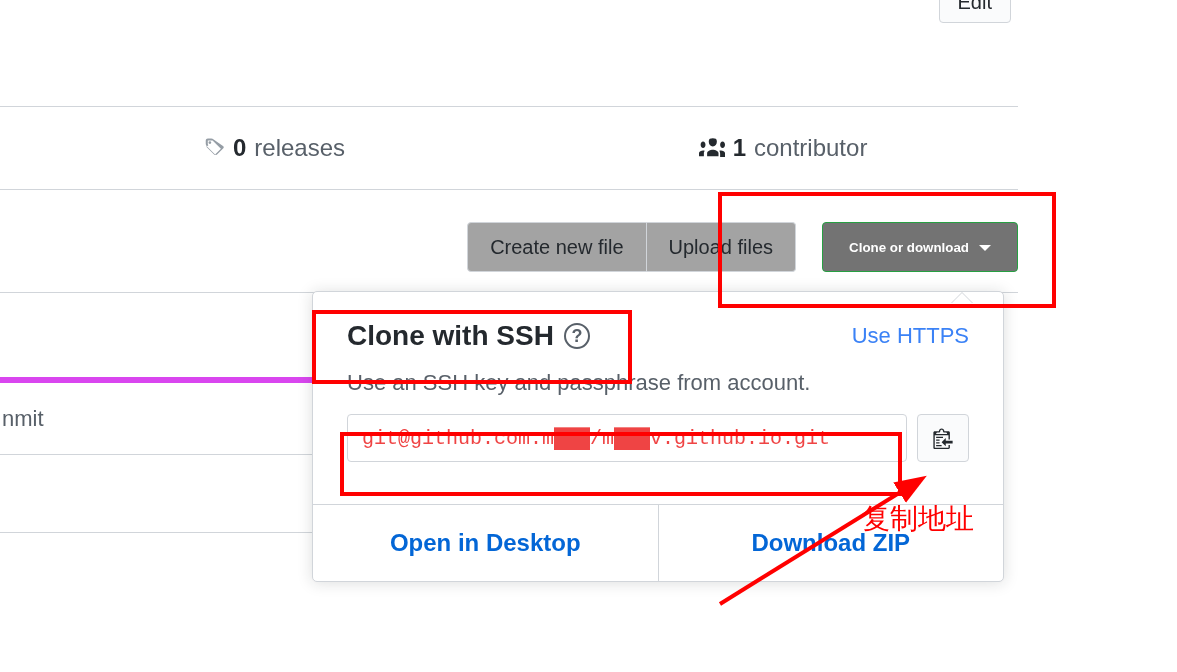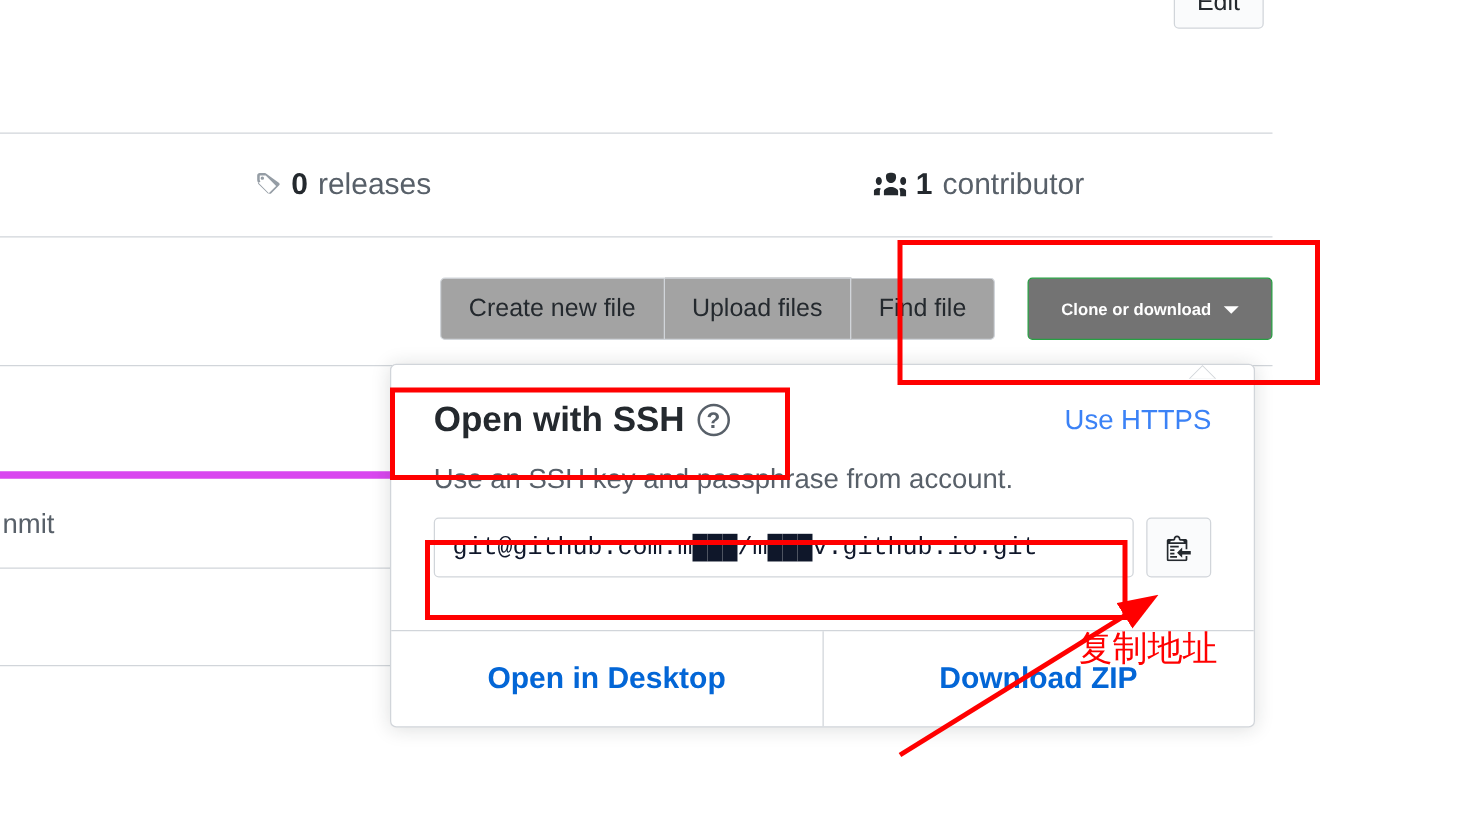--- a/index.html
+++ b/index.html
@@ -195,21 +195,21 @@
     gap: 10px;
   }
   .url-input {
     flex: 1;
     font-family: SFMono-Regular, Consolas, "Liberation Mono", Menlo, monospace;
     font-size: 20px;
     padding: 12px 14px;
     border: 1px solid #d1d5da;
     border-radius: 4px;
     background: #fff;
-    color: #0f172a;
+    color: #ef4444;
     height: 48px;
     box-sizing: border-box;
   }
   .copy-btn {
     width: 52px;
     height: 48px;
     border: 1px solid #d1d5da;
     border-radius: 4px;
     background: #fafbfc;
     display: flex;
@@ -280,40 +280,39 @@
       </svg>
     <span class="num">1</span>
     <span>contributor</span>
   </div>
 </div>
 
 <div class="actions-row">
   <div class="btn-group">
     <button class="btn">Create new file</button>
     <button class="btn">Upload files</button>
-    <button class="btn">Find file</button>
   </div>
   <button class="btn-green">
     <span>Clone or download</span>
     <span class="caret"></span>
   </button>
 </div>
 
 <div class="divider-under-actions"></div>
 
 <div class="row-stub commit">
   <span>nmit</span>
 </div>
 <div class="row-stub empty"></div>
 
 <div class="clone-panel">
   <div class="clone-body">
     <div class="clone-head-row">
       <div class="clone-title">
-        <span>Open with SSH</span>
+        <span>Clone with SSH</span>
         <span class="help-icon">?</span>
       </div>
       <a class="use-https">Use HTTPS</a>
     </div>
     <div class="clone-desc">Use an SSH key and passphrase from account.</div>
     <div class="url-row">
       <input class="url-input" type="text" readonly="" value="git@github.com:m███/m███v.github.io.git" style="">
       <button class="copy-btn">
         <svg width="20" height="22" viewBox="0 0 14 16">
             <path fill-rule="evenodd" d="M2 13h4v1H2v-1zm5-6H2v1h5V7zm2 3V8l-3 3 3 3v-2h5v-2H9zM4.5 9H2v1h2.5V9zM2 12h2.5v-1H2v1zm9 1h1v2c-.02.28-.11.52-.3.7-.19.18-.42.28-.7.3H1c-.55 0-1-.45-1-1V4c0-.55.45-1 1-1h3c0-1.11.89-2 2-2 1.11 0 2 .89 2 2h3c.55 0 1 .45 1 1v5h-1V6H1v9h10v-2zM2 5h8c0-.55-.45-1-1-1H8c-.55 0-1-.45-1-1s-.45-1-1-1-1 .45-1 1-.45 1-1 1H3c-.55 0-1 .45-1 1z"></path>

